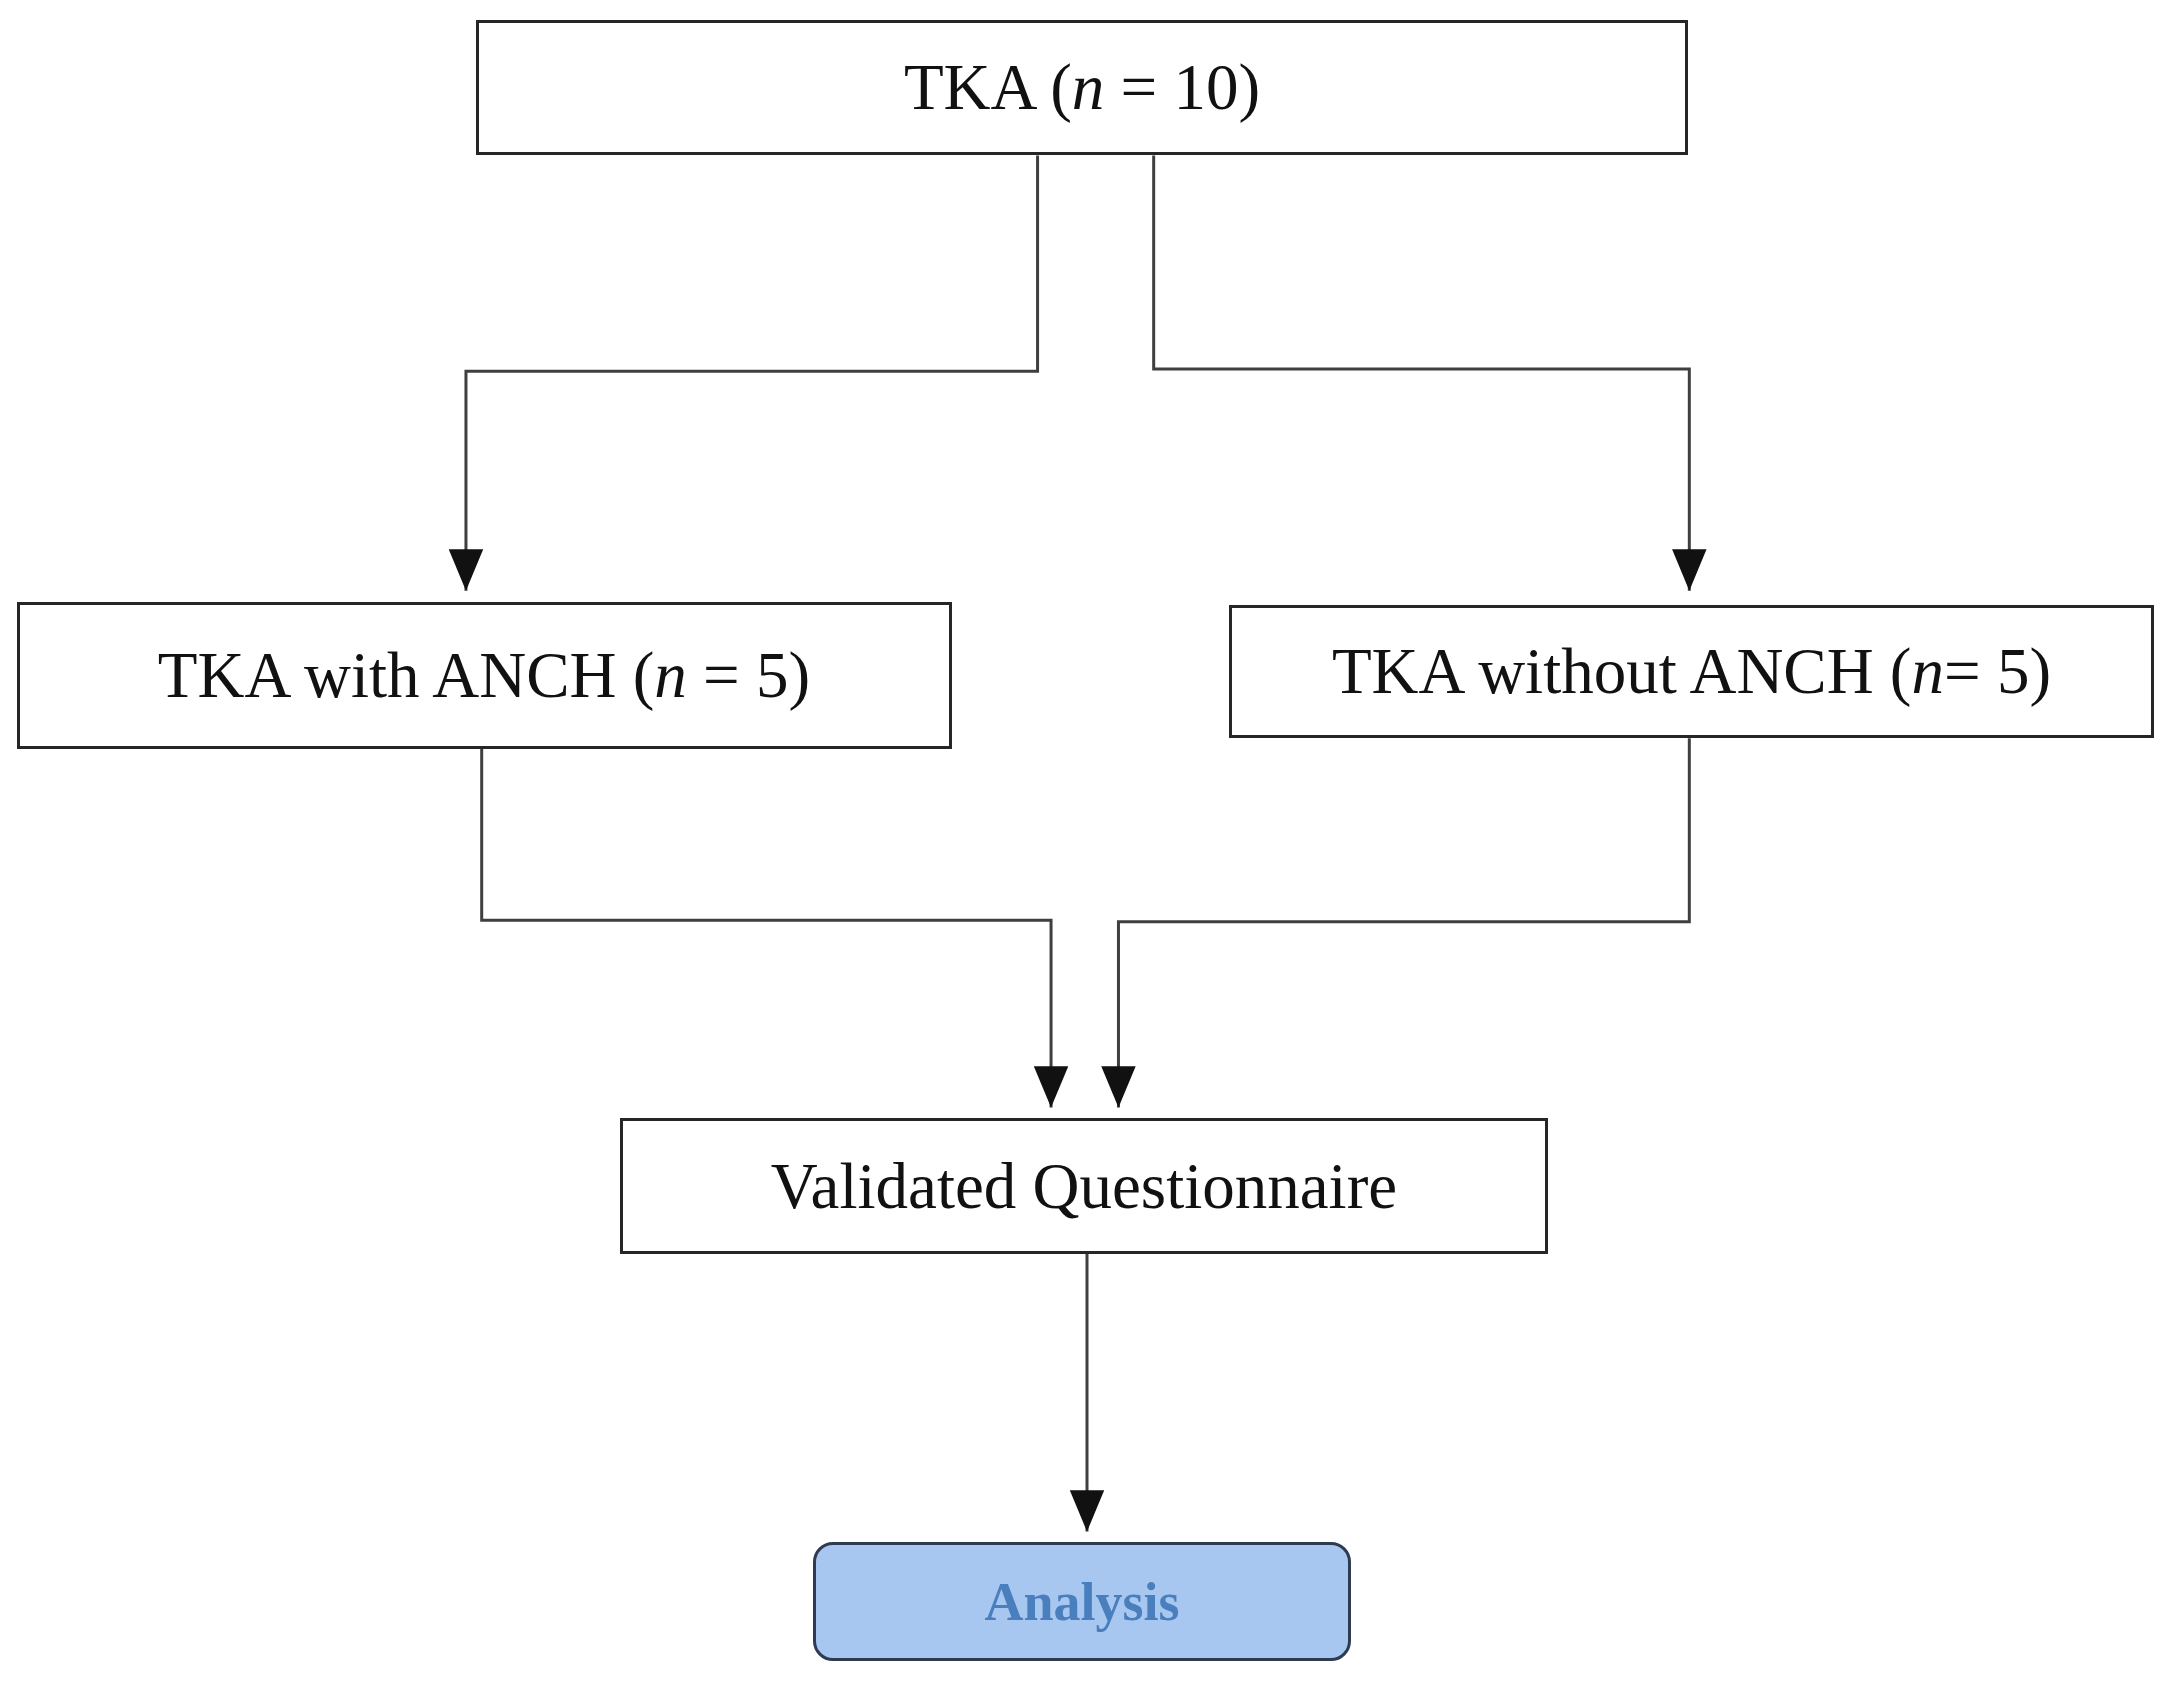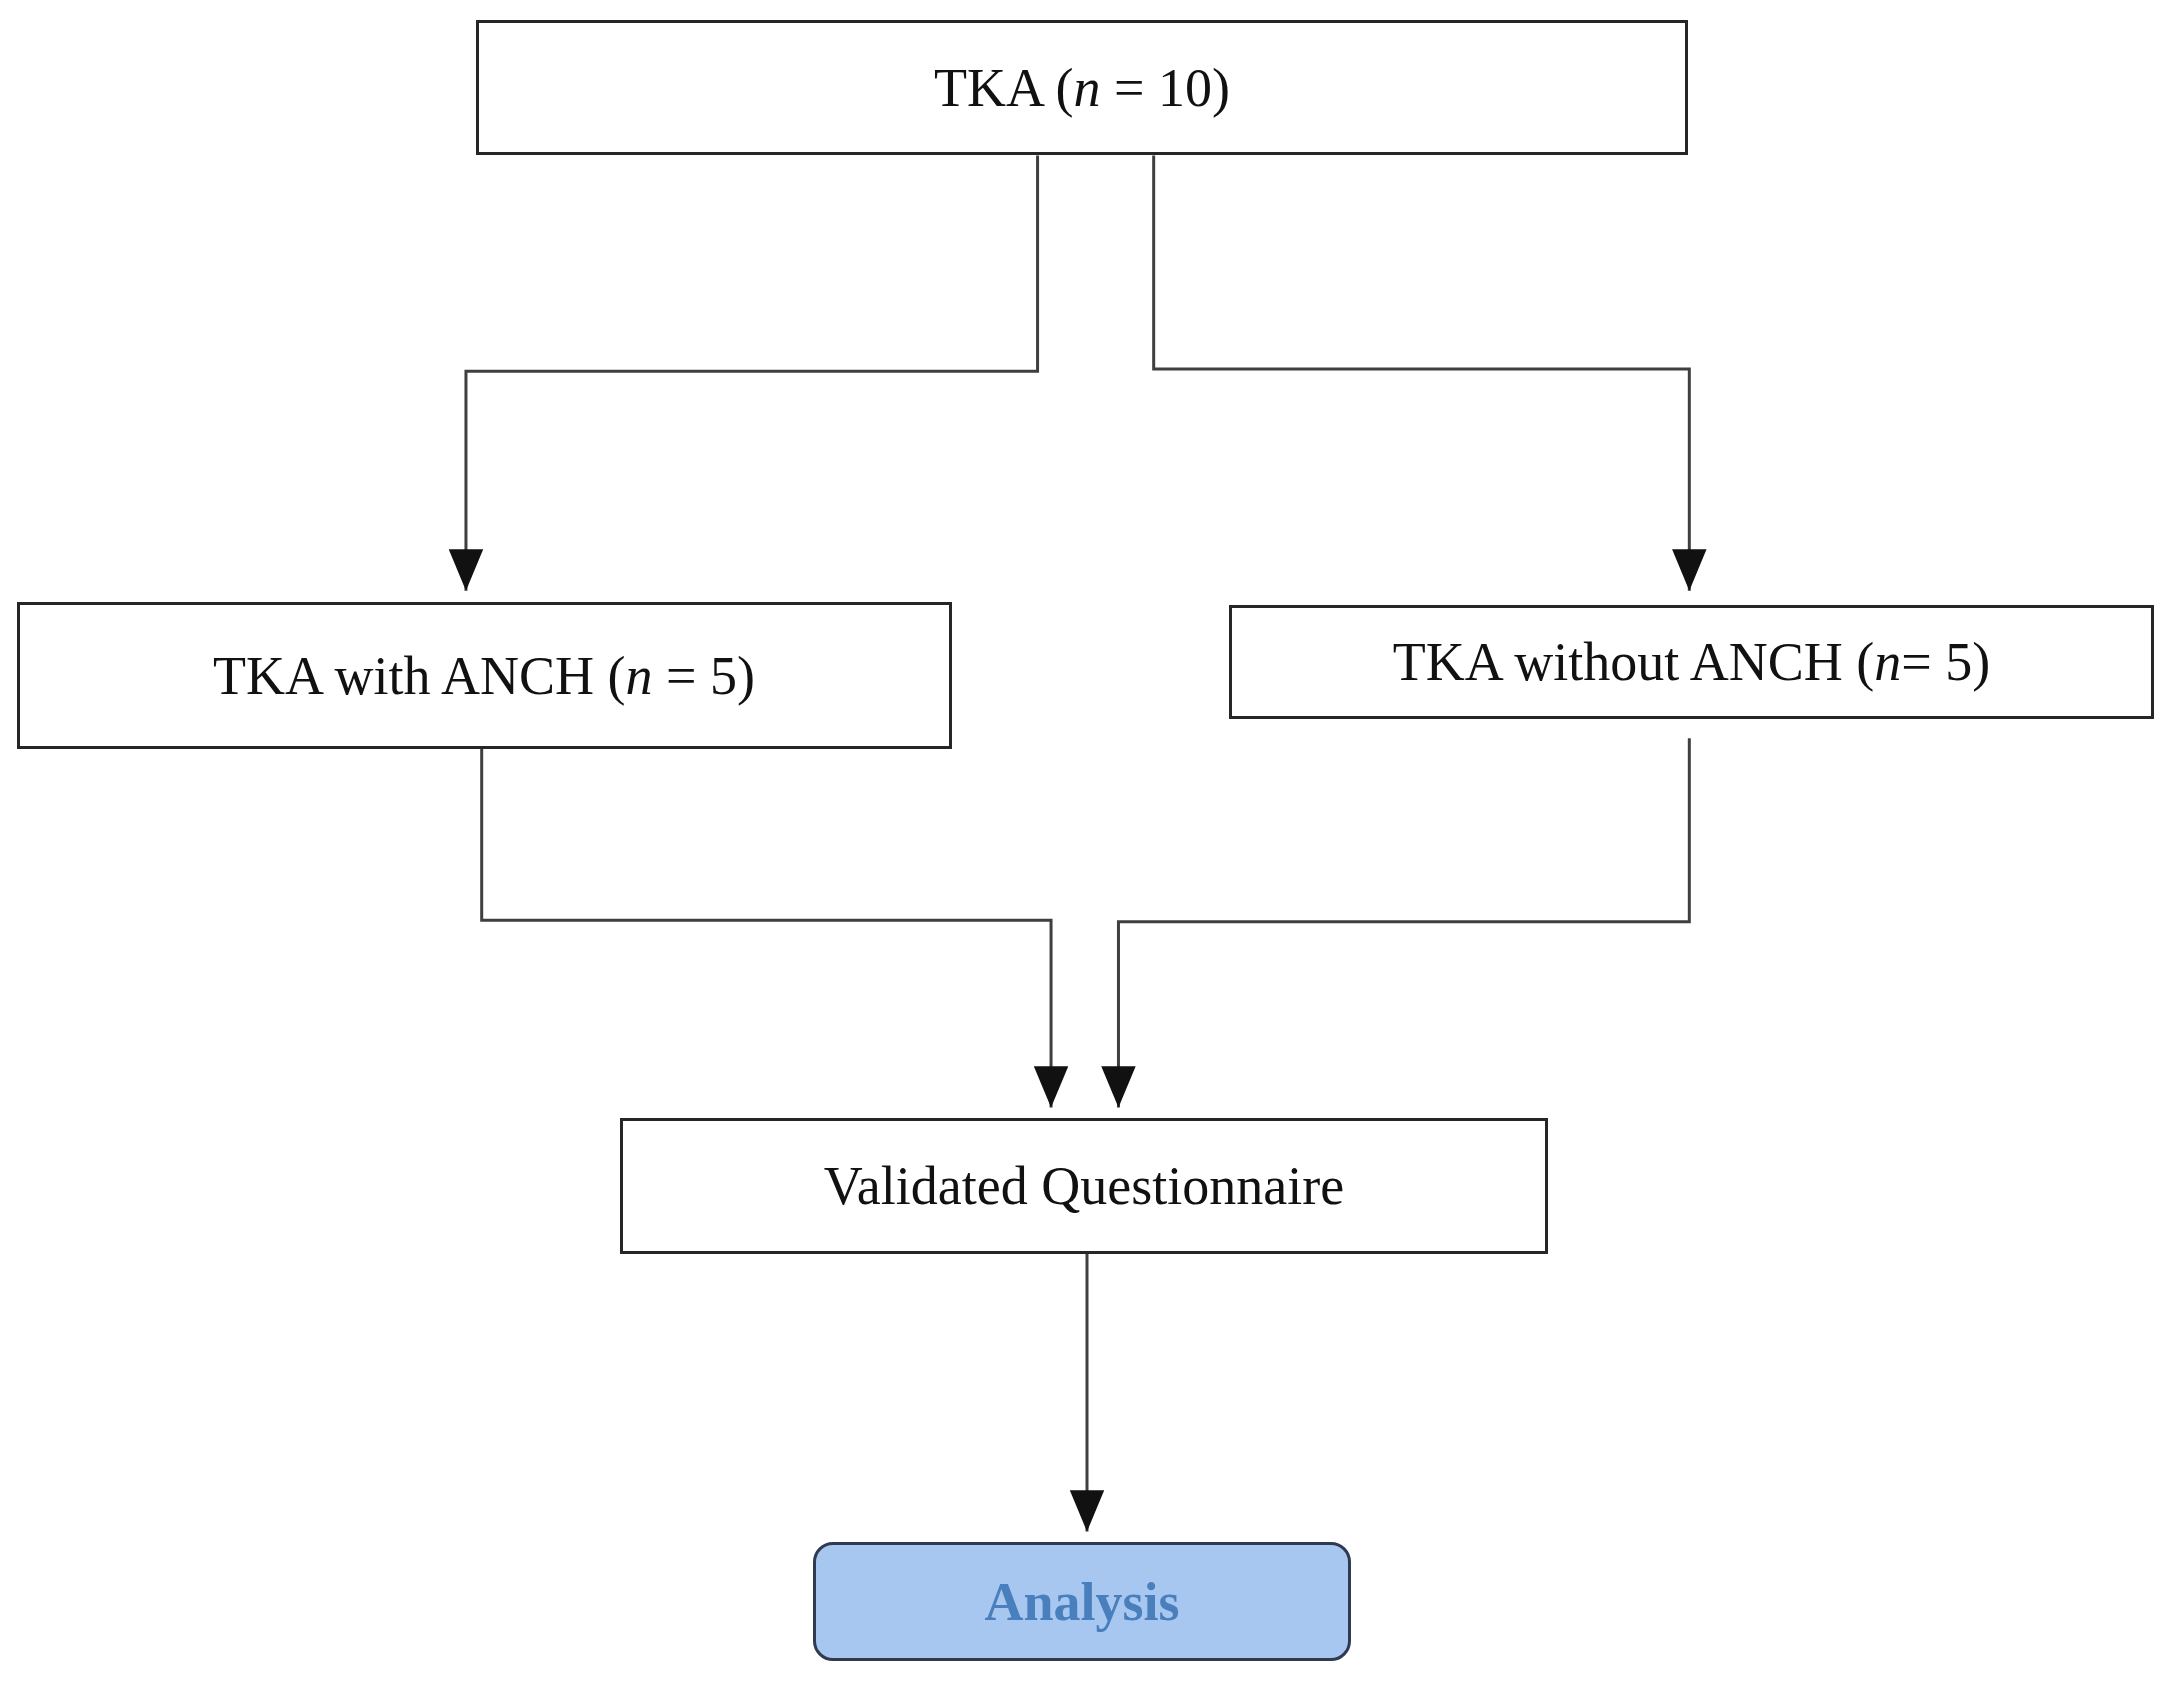--- a/index.html
+++ b/index.html
@@ -18,28 +18,28 @@
     font-family:"Liberation Serif","DejaVu Serif",serif;
     overflow:hidden;
   }
   #connectors{position:absolute;left:0;top:0;width:100%;height:100%;}
   .flow-box{
     position:absolute;
     box-sizing:border-box;
     background:#ffffff;
     border:3px solid var(--box-border);
     display:flex;align-items:center;justify-content:center;
-    font-size:54px;color:#111111;
+    font-size:65px;color:#111111;
     text-align:center;
     white-space:nowrap;
   }
   .flow-box i{font-style:italic;}
   #node-tka{left:476px;top:20px;width:1212px;height:135px;}
   #node-with-anch{left:16.5px;top:602px;width:935px;height:147px;}
-  #node-without-anch{left:1229px;top:605px;width:925px;height:114px;}
+  #node-without-anch{left:1229px;top:605px;width:925px;height:133px;}
   #node-questionnaire{left:614px;top:1118px;width:928px;height:136px;margin-left:6px;}
   #node-analysis{
     left:813px;top:1542px;width:538px;height:119px;
     background:var(--analysis-fill);
     border:3.7px solid var(--analysis-border);
     border-radius:20px;
     color:var(--analysis-text);
     font-weight:bold;font-size:54px;
   }
   .connector{stroke:var(--line);stroke-width:4;fill:none;}

